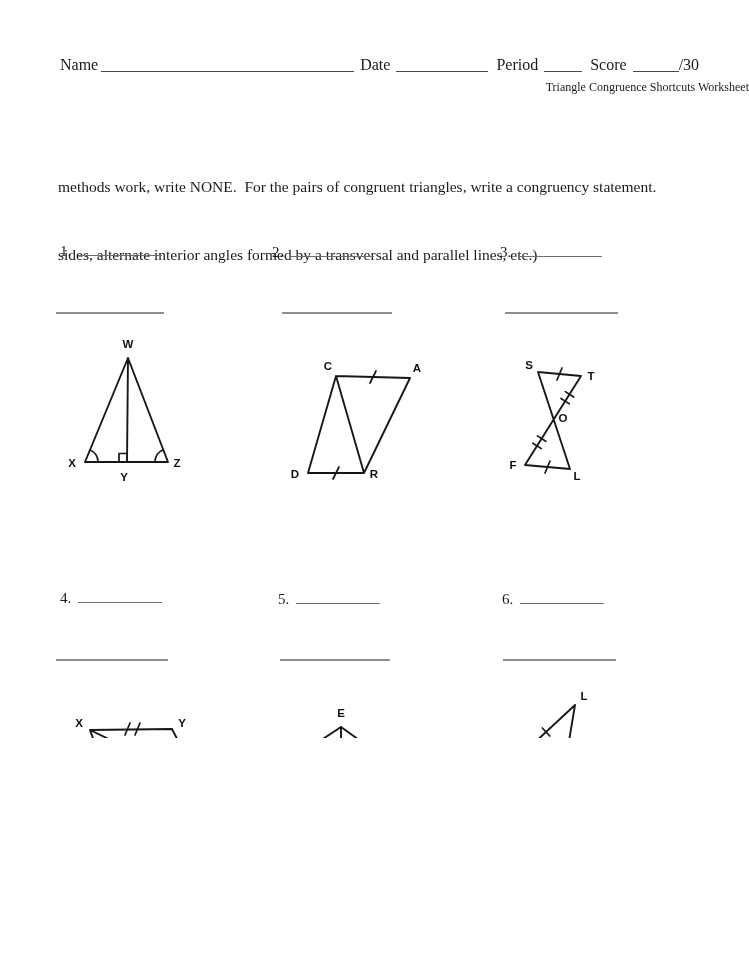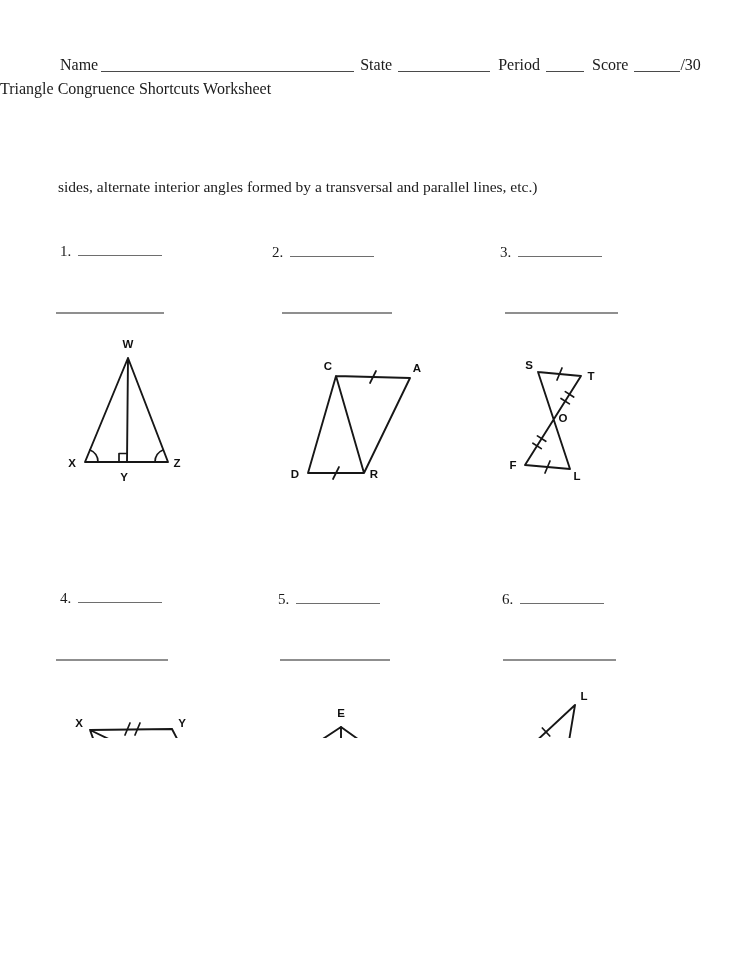--- a/index.html
+++ b/index.html
@@ -7,21 +7,21 @@
     position:relative;width:749px;height:738px;background:#ffffff;
     color:#1b1b1b;font-family:"Liberation Serif",serif;overflow:hidden;
   }
   
   .hdr-row{position:absolute;top:56px;left:60px;display:flex;align-items:flex-end;font-size:16px;white-space:nowrap;}
   .uline{display:inline-block;border-bottom:1.5px solid #4a4a4a;height:13px;}
   .u-name{width:253px;margin:0 6px 2px 3px;}
   .u-date{width:92px;margin:0 8px 2px 6px;}
   .u-period{width:38px;margin:0 8px 2px 6px;}
   .u-score{width:46px;margin:0 0 2px 6px;}
-  .title-line{position:absolute;left:0;width:100%;text-align:left;font-size:16px;}
+  .title-line{position:absolute;left:0;width:100%;text-align:right;font-size:12px;}
   .t1{top:80px;}
   .t2{top:100px;}
   .instructions{position:absolute;top:131px;left:58px;width:672px;font-size:15.5px;line-height:22.5px;white-space:pre-wrap;}
   
   .prob{position:absolute;font-size:15px;white-space:nowrap;}
   .prob .num-line{display:inline-block;width:84px;border-bottom:1.5px solid #6e6e6e;height:12px;margin-left:7px;}
   
   .answer-line{position:absolute;border-bottom:2px solid #8f8f8f;height:2px;}
   
   .fig{position:absolute;}
@@ -31,32 +31,33 @@
   .vlabel{font-family:"Liberation Sans",sans-serif;font-weight:bold;font-size:11.5px;fill:#101010;text-anchor:middle;}
 </style>
 </head>
 <body>
 
 <div class="page">
 
   <div class="hdr-row">
     <span>Name</span>
     <span class="uline u-name"></span>
-    <span>State</span>
+    <span>Date</span>
     <span class="uline u-date"></span>
     <span>Period</span>
     <span class="uline u-period"></span>
     <span>Score</span>
     <span class="uline u-score"></span>
     <span>/30</span>
   </div>
 
   <div class="title-line t1">Triangle Congruence Shortcuts Worksheet</div>
 
   <div class="instructions">
+    <div>methods work, write NONE.  For the pairs of congruent triangles, write a congruency statement.</div>
     <div>sides, alternate interior angles formed by a transversal and parallel lines, etc.)</div>
   </div>
 
   <div class="prob" style="top:243px;left:60px;"><span>1.</span><span class="num-line"></span></div>
   <div class="prob" style="top:244px;left:272px;"><span>2.</span><span class="num-line"></span></div>
   <div class="prob" style="top:244px;left:500px;"><span>3.</span><span class="num-line"></span></div>
   <div class="prob" style="top:590px;left:60px;"><span>4.</span><span class="num-line"></span></div>
   <div class="prob" style="top:591px;left:278px;"><span>5.</span><span class="num-line"></span></div>
   <div class="prob" style="top:591px;left:502px;"><span>6.</span><span class="num-line"></span></div>
 

